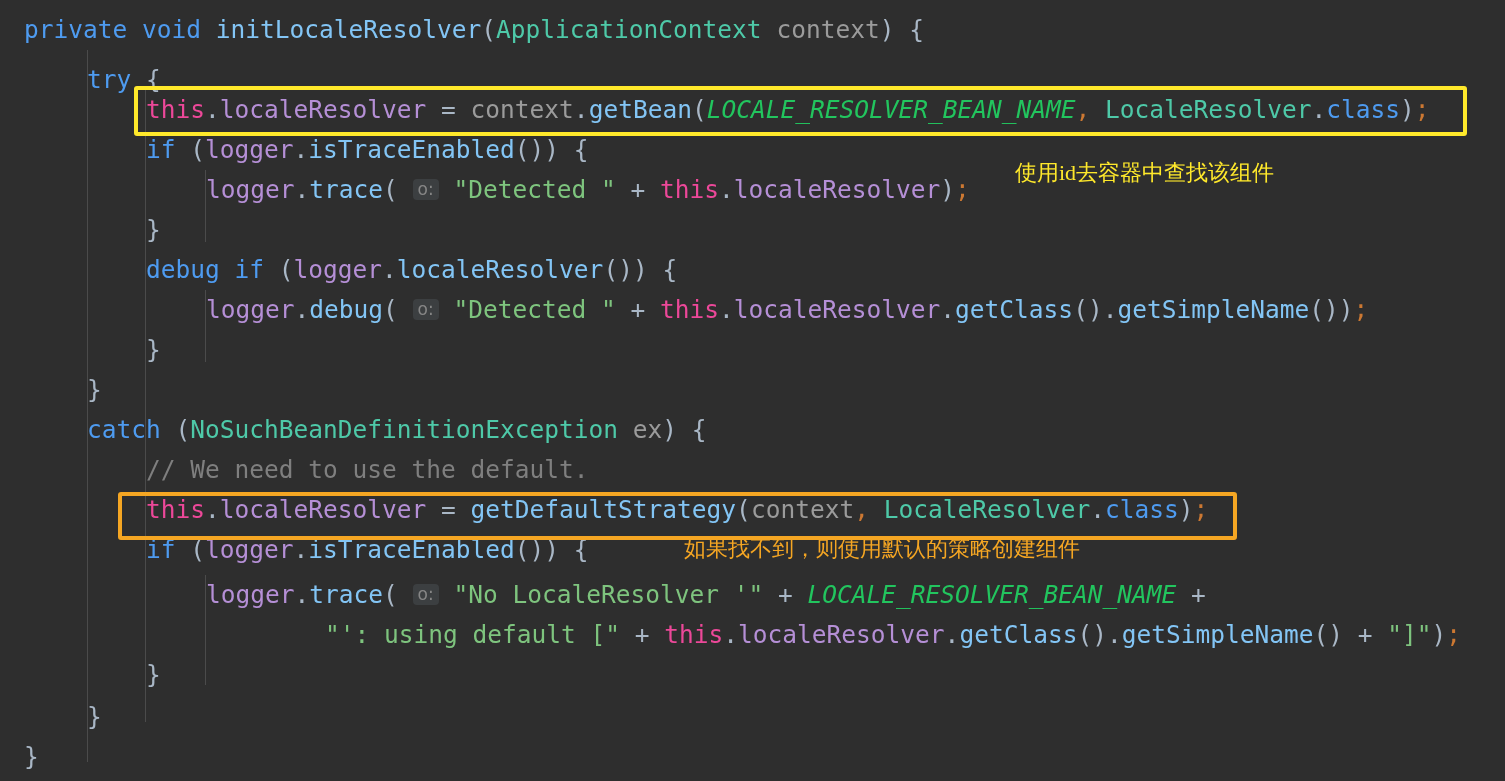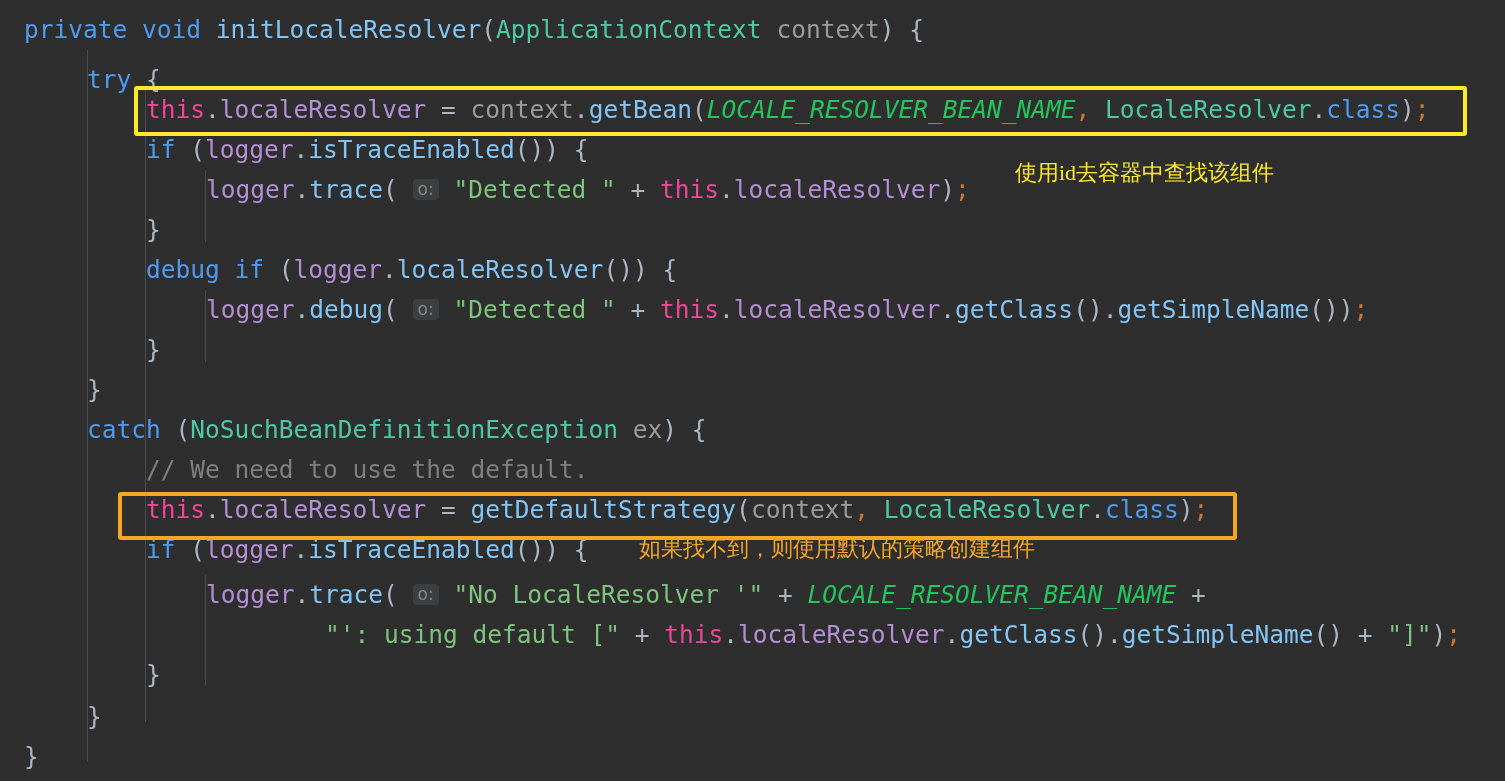--- a/index.html
+++ b/index.html
@@ -140,15 +140,15 @@
     <div class="line" style="top:737px; left:24px;"><span class="brc">}</span></div>
 
   </div>
 
   <div class="box" style="left:134px; top:86px; width:1333px; height:50px; border-width:4px; border-color:#ffe92b;"></div>
 
   <div class="box" style="left:118px; top:492px; width:1119px; height:48px; border-width:4px; border-color:#f5a623;"></div>
 
   <div class="note" style="left:1015px; top:157px; color:#ffe92b;">使用id去容器中查找该组件</div>
 
-  <div class="note" style="left:639px; top:533px; color:#f5a623;">如果找不到，则使用默认的策略创建组件</div>
+  <div class="note" style="left:684px; top:533px; color:#f5a623;">如果找不到，则使用默认的策略创建组件</div>
 
 </div>
 
 </body></html>

